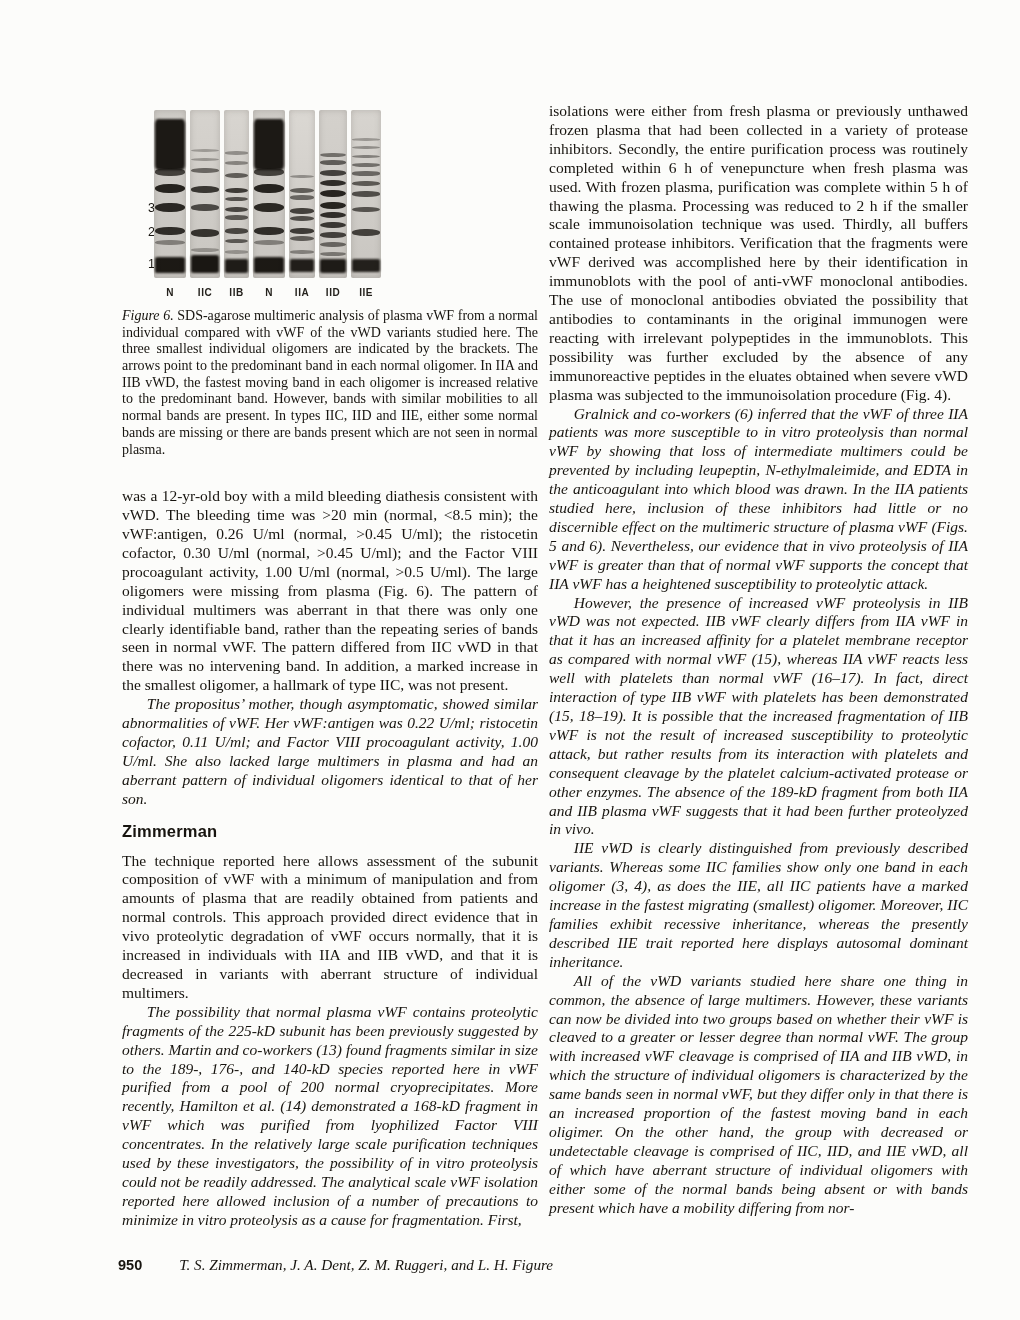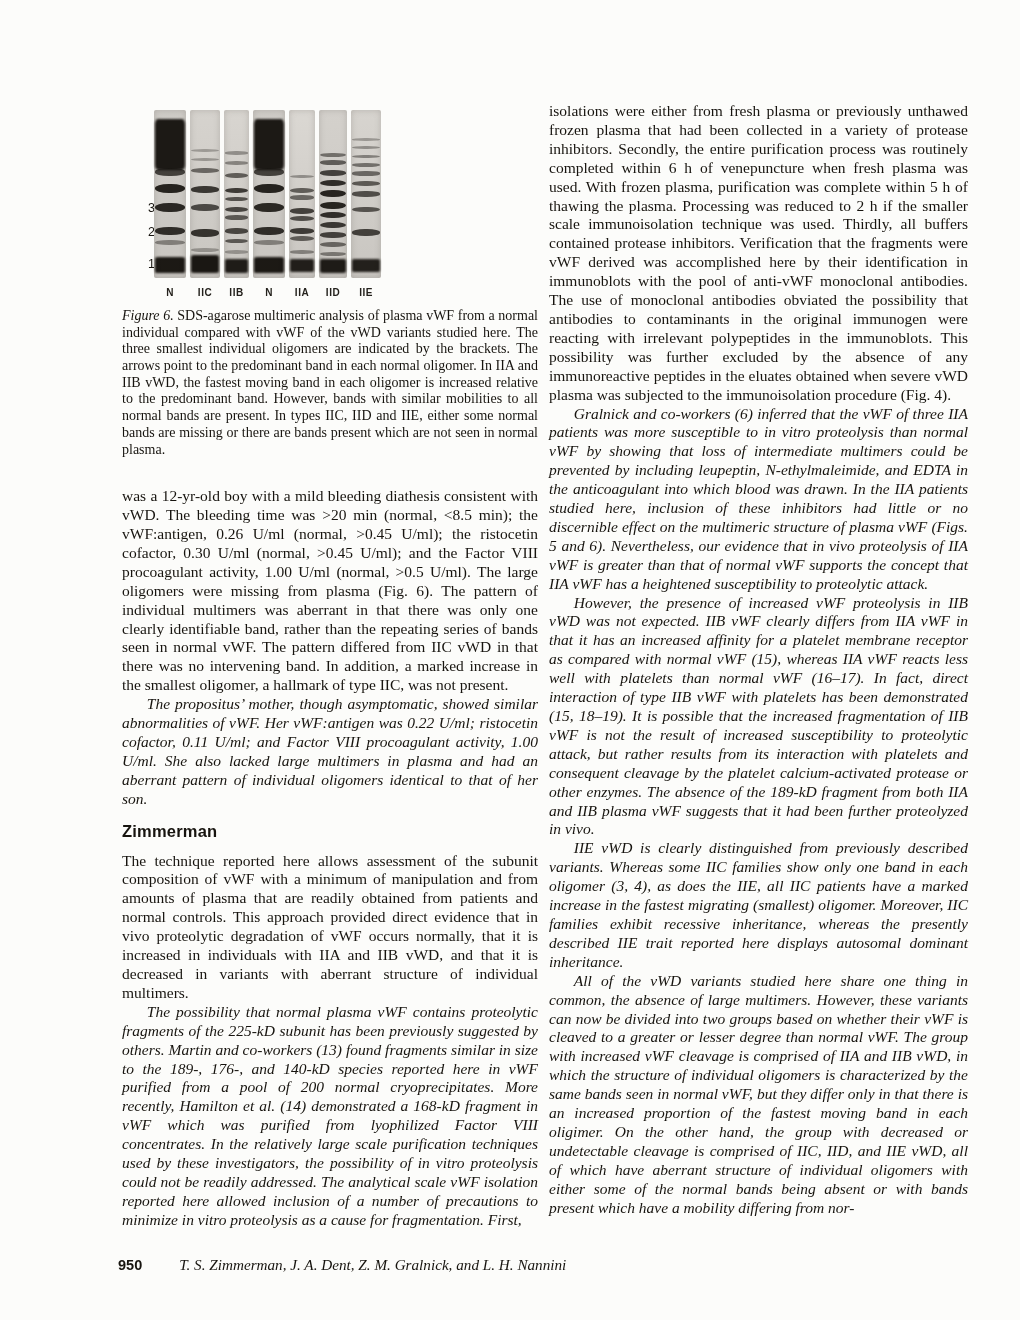--- a/index.html
+++ b/index.html
@@ -182,16 +182,16 @@
   <div class="col col-right">
     <p>isolations were either from fresh plasma or previously unthawed frozen plasma that had been collected in a variety of protease inhibitors. Secondly, the entire purification process was routinely completed within 6 h of venepuncture when fresh plasma was used. With frozen plasma, purification was complete within 5 h of thawing the plasma. Processing was reduced to 2 h if the smaller scale immunoisolation technique was used. Thirdly, all buffers contained protease inhibitors. Verification that the fragments were vWF derived was accomplished here by their identification in immunoblots with the pool of anti-vWF monoclonal antibodies. The use of monoclonal antibodies obviated the possibility that antibodies to contaminants in the original immunogen were reacting with irrelevant polypeptides in the immunoblots. This possibility was further excluded by the absence of any immunoreactive peptides in the eluates obtained when severe vWD plasma was subjected to the immunoisolation procedure (Fig. 4).</p>
     <p class="indent">Gralnick and co-workers (6) inferred that the vWF of three IIA patients was more susceptible to in vitro proteolysis than normal vWF by showing that loss of intermediate multimers could be prevented by including leupeptin, N-ethylmaleimide, and EDTA in the anticoagulant into which blood was drawn. In the IIA patients studied here, inclusion of these inhibitors had little or no discernible effect on the multimeric structure of plasma vWF (Figs. 5 and 6). Nevertheless, our evidence that in vivo proteolysis of IIA vWF is greater than that of normal vWF supports the concept that IIA vWF has a heightened susceptibility to proteolytic attack.</p>
     <p class="indent">However, the presence of increased vWF proteolysis in IIB vWD was not expected. IIB vWF clearly differs from IIA vWF in that it has an increased affinity for a platelet membrane receptor as compared with normal vWF (15), whereas IIA vWF reacts less well with platelets than normal vWF (16–17). In fact, direct interaction of type IIB vWF with platelets has been demonstrated (15, 18–19). It is possible that the increased fragmentation of IIB vWF is not the result of increased susceptibility to proteolytic attack, but rather results from its interaction with platelets and consequent cleavage by the platelet calcium-activated protease or other enzymes. The absence of the 189-kD fragment from both IIA and IIB plasma vWF suggests that it had been further proteolyzed in vivo.</p>
     <p class="indent">IIE vWD is clearly distinguished from previously described variants. Whereas some IIC families show only one band in each oligomer (3, 4), as does the IIE, all IIC patients have a marked increase in the fastest migrating (smallest) oligomer. Moreover, IIC families exhibit recessive inheritance, whereas the presently described IIE trait reported here displays autosomal dominant inheritance.</p>
     <p class="indent">All of the vWD variants studied here share one thing in common, the absence of large multimers. However, these variants can now be divided into two groups based on whether their vWF is cleaved to a greater or lesser degree than normal vWF. The group with increased vWF cleavage is comprised of IIA and IIB vWD, in which the structure of individual oligomers is characterized by the same bands seen in normal vWF, but they differ only in that there is an increased proportion of the fastest moving band in each oligimer. On the other hand, the group with decreased or undetectable cleavage is comprised of IIC, IID, and IIE vWD, all of which have aberrant structure of individual oligomers with either some of the normal bands being absent or with bands present which have a mobility differing from nor-</p>
   </div>
 
   <div class="footer">
     <span class="pageno">950</span>
-    <span class="authors">T. S. Zimmerman, J. A. Dent, Z. M. Gralnick, and L. H. Nannini</span>
+    <span class="authors">T. S. Zimmerman, J. A. Dent, Z. M. Ruggeri, and L. H. Figure</span>
   </div>
 
 </div>
 
 </body></html>

